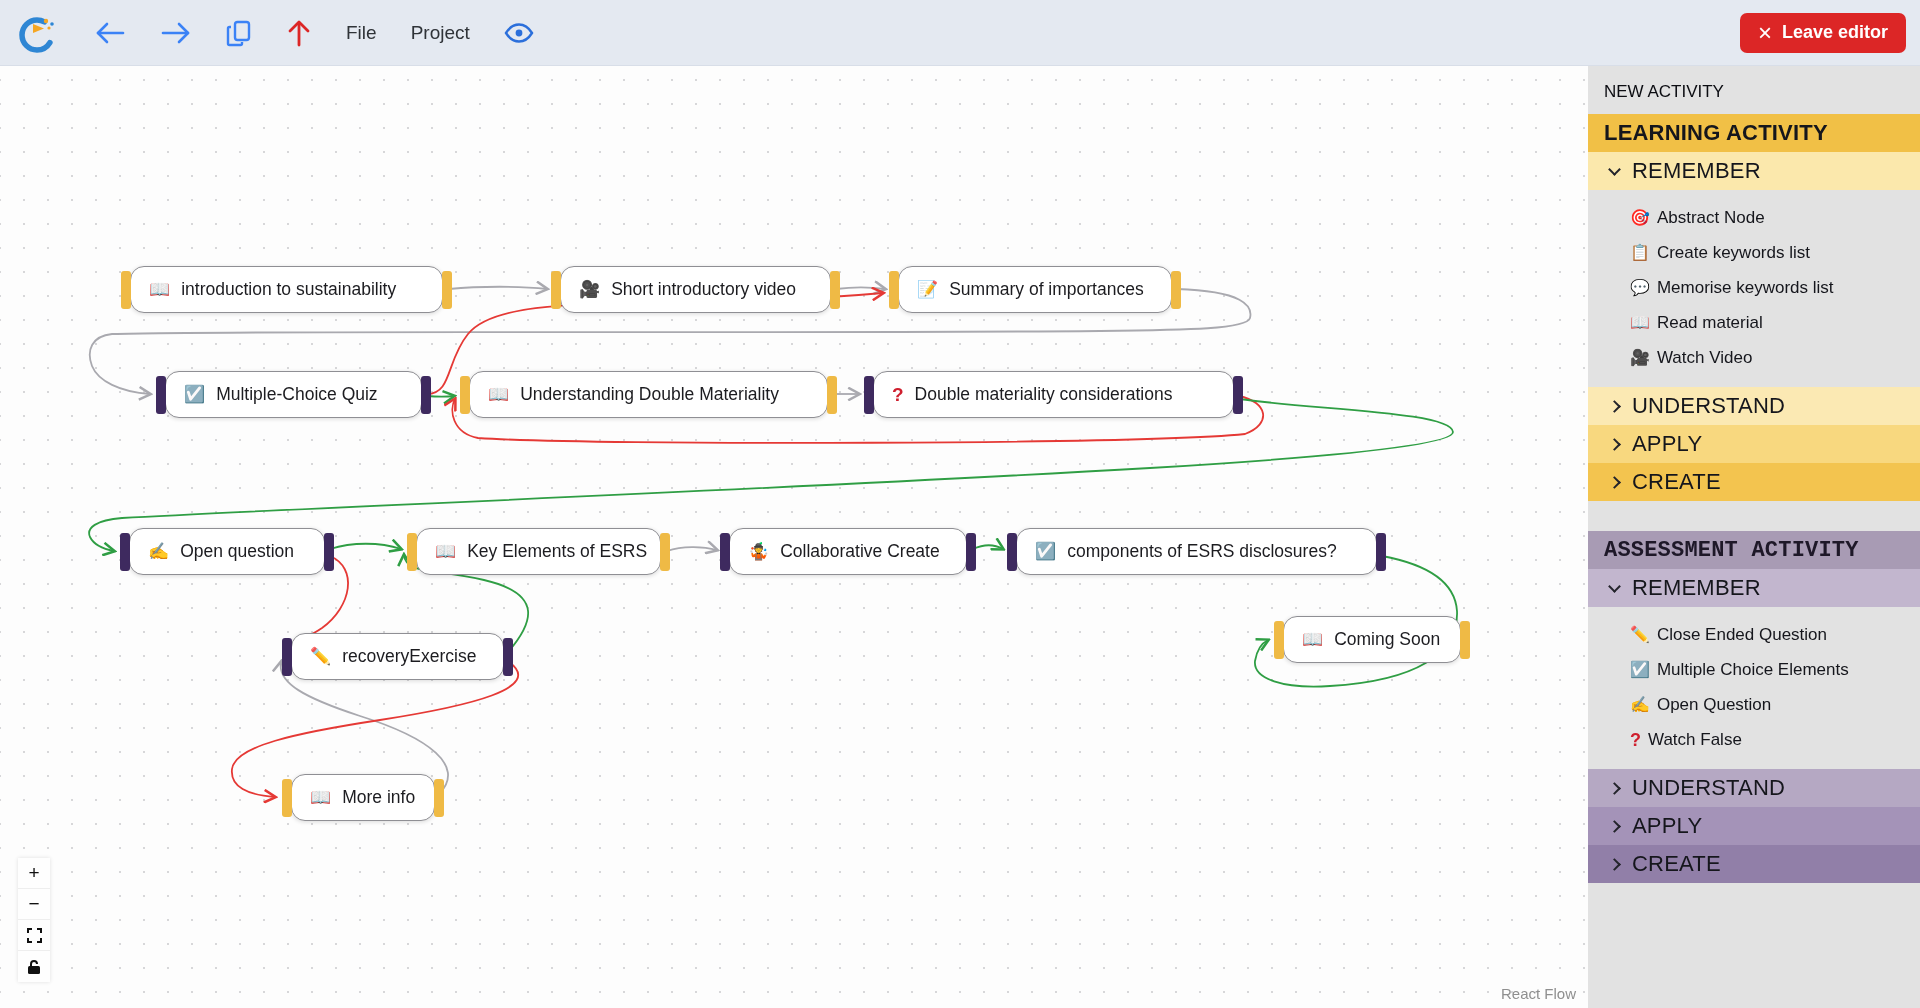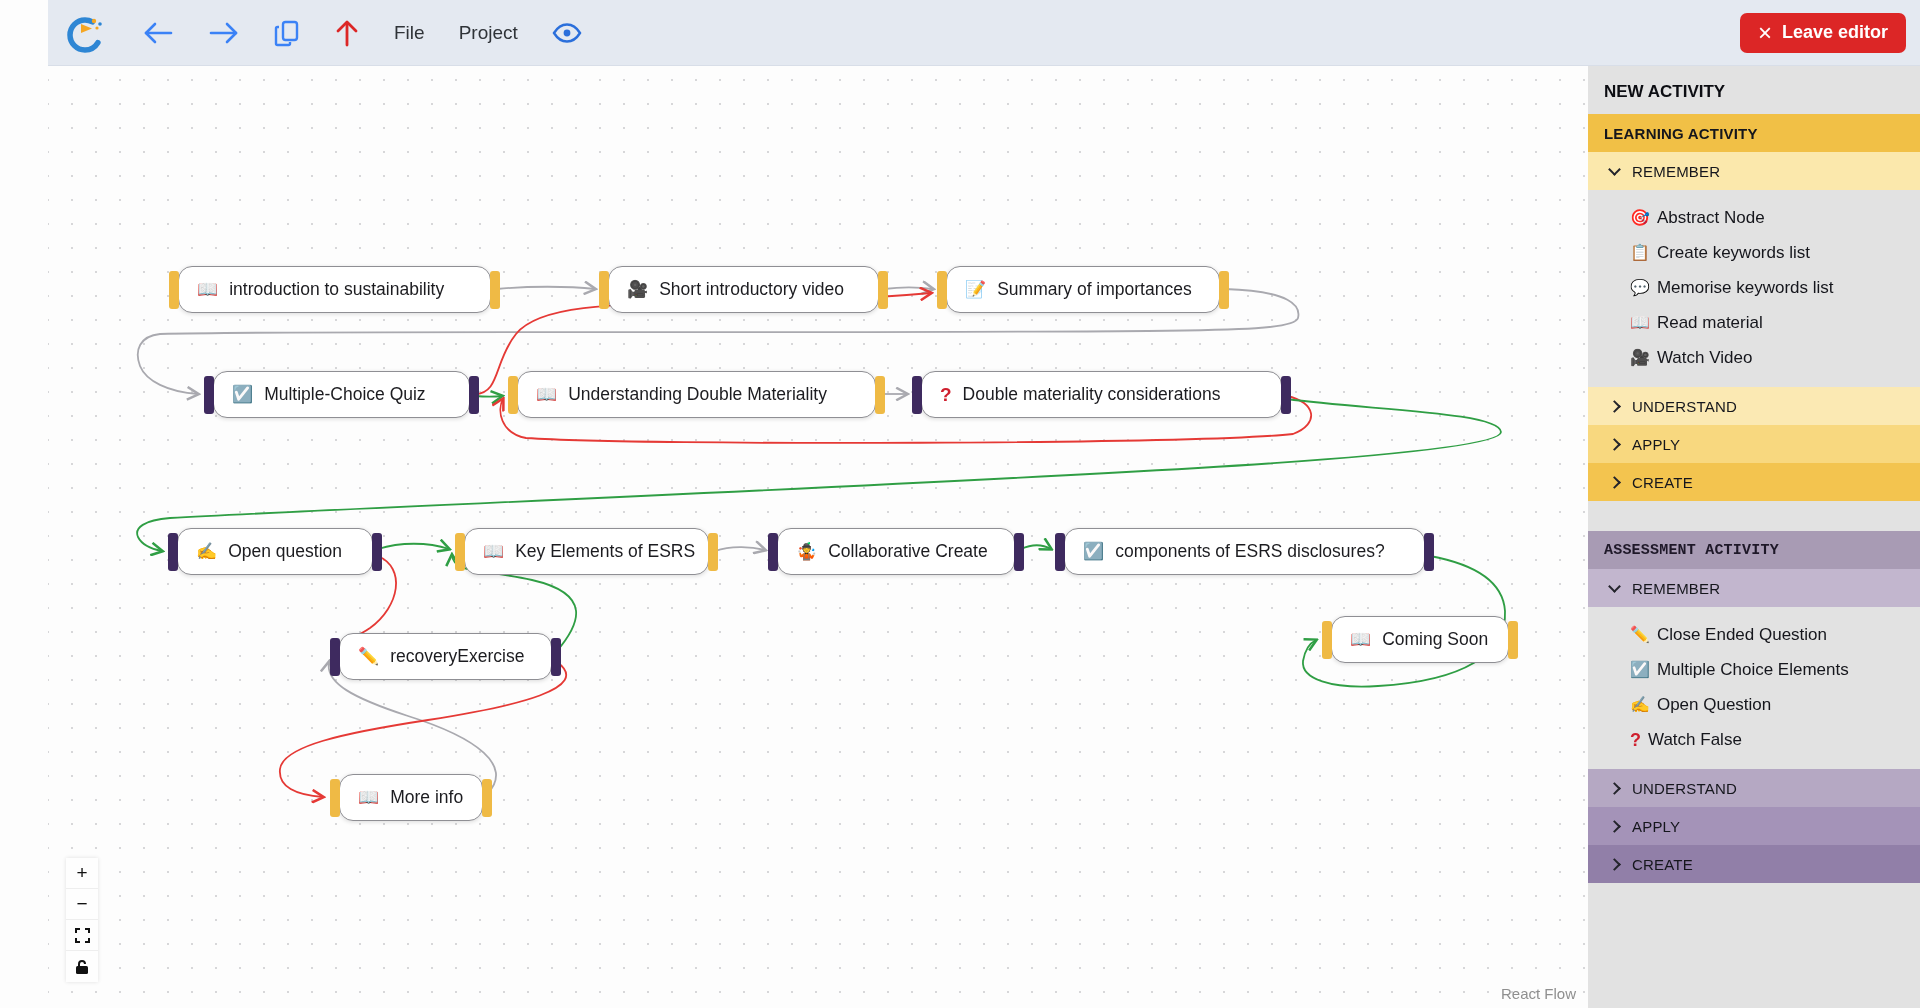--- a/index.html
+++ b/index.html
@@ -1,18 +1,18 @@
 <!DOCTYPE html>
 <html><head>
 <meta charset="utf-8">
 <style>
   * { box-sizing: border-box; margin: 0; padding: 0; }
   html,body { width:1920px; height:1008px; overflow:hidden;
     font-family:"Liberation Sans", sans-serif; }
-  .app { width:1920px; height:1008px; display:flex; flex-direction:column; background:#fdfdfd;padding-left:48px; }
+  .app { width:1920px; height:1008px; display:flex; flex-direction:column; background:#fdfdfd; }
 
   
   .toolbar { height:66px; flex:0 0 66px; background:#e4e9f1; display:flex; align-items:center;
     padding:0 14px; border-bottom:1px solid #d8dee8; }
   .logo { width:44px; height:44px; margin-left:2px; }
   .tb-icon { margin-left:34px; display:flex; align-items:center; cursor:pointer; }
   .tb-menu { margin-left:34px; font-size:19px; color:#2f3338; font-weight:500; cursor:pointer; }
   .tb-menu:first-of-type { margin-left:40px; }
   .spacer { flex:1; }
   .leave-btn { background:#dc2626; color:#fff; border:none; border-radius:7px; height:40px;
@@ -49,22 +49,22 @@
   .rf-controls { position:absolute; left:18px; bottom:26px; display:flex; flex-direction:column;
     box-shadow:0 0 4px rgba(0,0,0,.12); }
   .rf-btn { width:32px; height:31px; background:#fefefe; border-bottom:1px solid #eee;
     display:flex; align-items:center; justify-content:center; font-size:19px; color:#111;
     cursor:pointer; }
   .rf-btn:last-child { border-bottom:none; }
   .rf-attribution { position:absolute; right:12px; bottom:6px; color:#8f8f8f; font-size:15px; }
 
   
   .sidebar { width:332px; flex:0 0 332px; background:#e2e2e2; overflow:hidden; color:#15161c; }
-  .sb-title { font-size:17px; font-weight:700; padding:16px 16px 12px; color:#0c0d12; }
-  .sb-bar { height:38px; display:flex; align-items:center; padding:0 16px; font-size:15px;
+  .sb-title { font-size:17px; font-weight:400; padding:16px 16px 12px; color:#0c0d12; }
+  .sb-bar { height:38px; display:flex; align-items:center; padding:0 16px; font-size:22px;
     font-weight:600; letter-spacing:.2px; cursor:pointer; }
   .sb-sub { padding-left:22px; font-weight:500; }
   .chev { width:9px; height:9px; border-right:2.4px solid #23242b; border-bottom:2.4px solid #23242b;
     display:inline-block; margin-right:13px; flex:0 0 auto; }
   .chev.right { transform:rotate(-45deg); }
   .chev.down  { transform:rotate(45deg); margin-top:-4px; }
   .sb-items { padding:10px 0 12px; }
   .sb-item { display:flex; align-items:center; gap:7px; padding:0 16px 0 42px; height:35px;
     font-size:17px; cursor:pointer; }
   .sb-item .i { font-size:16px; line-height:1; }

